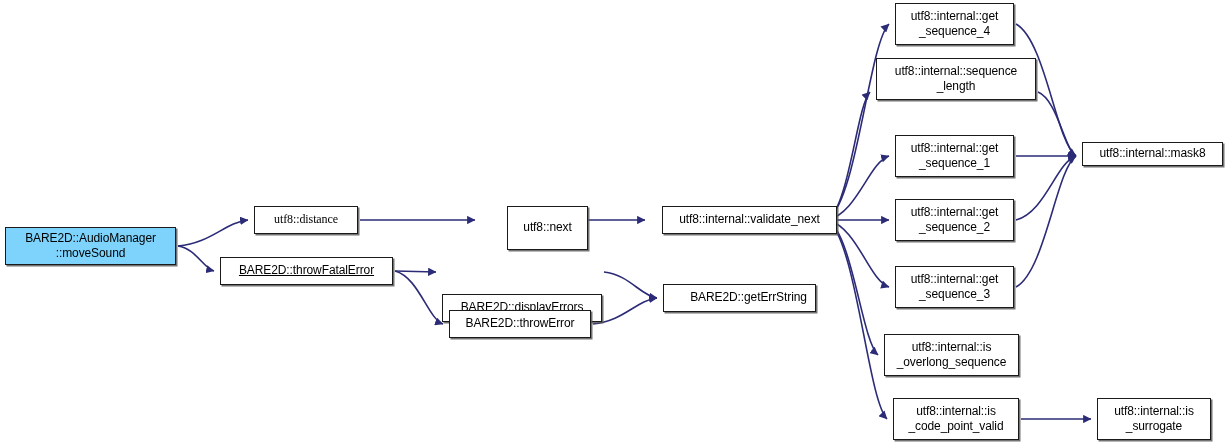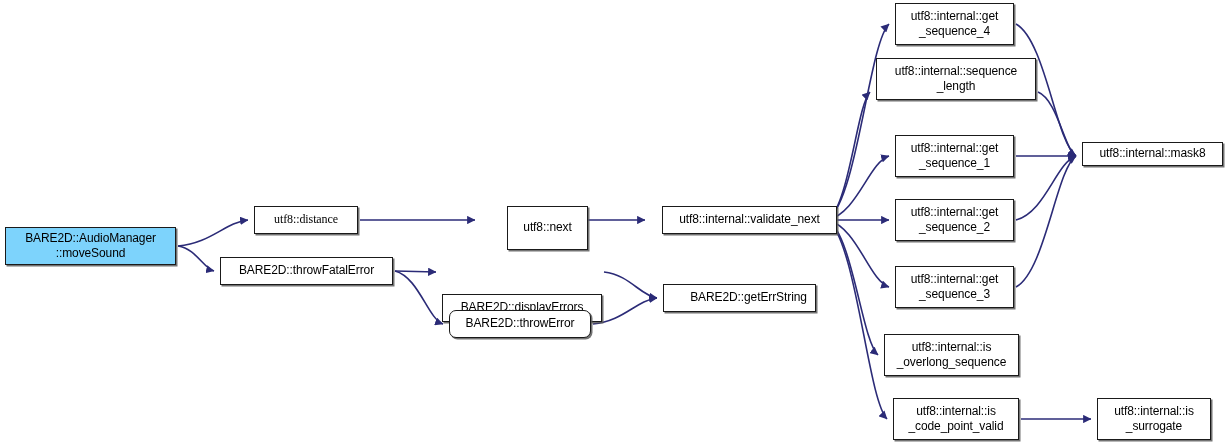--- a/index.html
+++ b/index.html
@@ -78,24 +78,24 @@
       <path d="M 1038 92 C 1057.35 99.68, 1064.66 149.6, 1076 156" fill="none" stroke="#2b2b77" stroke-width="1.6" marker-end="url(#ah)"></path>
       <path d="M 1016 156 L 1076 156" fill="none" stroke="#2b2b77" stroke-width="1.6" marker-end="url(#ah)"></path>
       <path d="M 1016 220 C 1045.25 212.32, 1056.3 162.4, 1076 156" fill="none" stroke="#2b2b77" stroke-width="1.6" marker-end="url(#ah)"></path>
       <path d="M 1016 287 C 1045.25 271.28, 1056.3 169.1, 1076 156" fill="none" stroke="#2b2b77" stroke-width="1.6" marker-end="url(#ah)"></path>
       <path d="M 1021 419 L 1091 419" fill="none" stroke="#2b2b77" stroke-width="1.6" marker-end="url(#ah)"></path>
     </svg>
   <div id="nodes-layer">
       <div class="node highlight" style="left: 5px; top: 227px; width: 171px; height: 38px;"><span class="node-label">BARE2D::AudioManager
 ::moveSound</span></div>
       <div class="node" style="left: 254px; top: 206px; width: 104px; height: 28px; font-family: Liberation Serif, serif;"><span class="node-label">utf8::distance</span></div>
-      <div class="node" style="left: 220px; top: 257px; width: 173px; height: 28px;"><span class="node-label">BARE2D::throwFatalError</span></div>
+      <div class="node" style="left: 220px; top: 257px; width: 173px; height: 28px; text-decoration: underline;"><span class="node-label">BARE2D::throwFatalError</span></div>
       <div class="node" style="left: 507px; top: 206px; width: 81px; height: 44px;"><span class="node-label">utf8::next</span></div>
       <div class="node" style="left: 442px; top: 258px; width: 160px; height: 28px; margin-top: 36px;"><span class="node-label">BARE2D::displayErrors</span></div>
-      <div class="node" style="left: 449px; top: 310px; width: 142px; height: 28px; border-radius: 7px;"><span class="node-label">BARE2D::throwError</span></div>
+      <div class="node" style="left: 449px; top: 310px; width: 142px; height: 28px;"><span class="node-label">BARE2D::throwError</span></div>
       <div class="node" style="left: 651px; top: 206px; width: 175px; height: 28px; margin-left: 11px;"><span class="node-label">utf8::internal::validate_next</span></div>
       <div class="node" style="left: 663px; top: 284px; width: 153px; height: 28px; padding-left: 18px;"><span class="node-label">BARE2D::getErrString</span></div>
       <div class="node" style="left: 895px; top: 3px; width: 119px; height: 42px;"><span class="node-label">utf8::internal::get
 _sequence_4</span></div>
       <div class="node" style="left: 876px; top: 58px; width: 160px; height: 42px;"><span class="node-label">utf8::internal::sequence
 _length</span></div>
       <div class="node" style="left: 895px; top: 135px; width: 119px; height: 42px;"><span class="node-label">utf8::internal::get
 _sequence_1</span></div>
       <div class="node" style="left: 1082px; top: 142px; width: 141px; height: 24px;"><span class="node-label">utf8::internal::mask8</span></div>
       <div class="node" style="left: 895px; top: 199px; width: 119px; height: 42px;"><span class="node-label">utf8::internal::get

